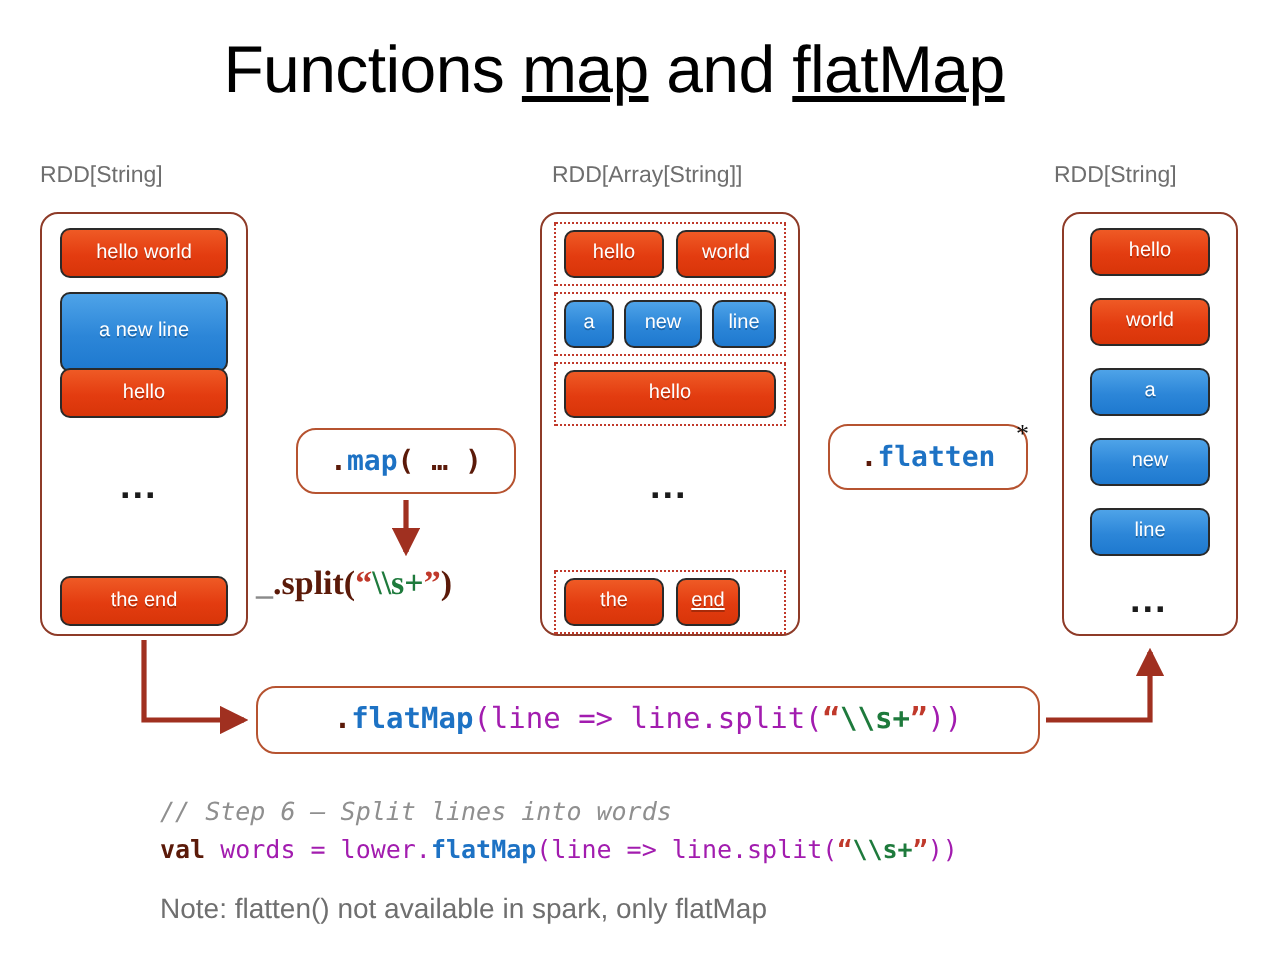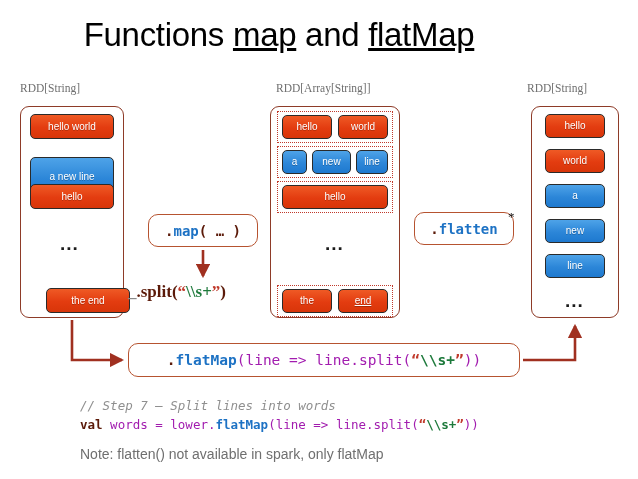--- a/index.html
+++ b/index.html
@@ -20,27 +20,28 @@
     position: absolute;
     top: 16px;
     left: 0;
     width: 558px;
     text-align: center;
     font-size: 33px;
     font-weight: 400;
     color: #000000;
     letter-spacing: -0.3px;
     white-space: nowrap;
+    padding-left: 28px;
   }
   #slide-title .u { text-decoration: underline; }
 
   
   .rdd-label {
     position: absolute;
-    font-family: Liberation Serif, serif;
+    font-family: Liberation Sans, sans-serif;
     font-size: 11.5px;
     color: #6e6e6e;
     white-space: nowrap;
   }
   #rdd-label-left   { left: 20px;  top: 82px; }
   #rdd-label-mid    { left: 258px; top: 82px; padding-left: 18px; }
   #rdd-label-right  { left: 527px; top: 82px; }
 
   
   .rdd-frame {
@@ -175,44 +176,44 @@
 
 <div id="slide-title"><span>Functions </span><span class="u">map</span><span> and </span><span class="u">flatMap</span></div>
 
 <div class="rdd-label" id="rdd-label-left">RDD[String]</div>
 <div class="rdd-label" id="rdd-label-mid">RDD[Array[String]]</div>
 <div class="rdd-label" id="rdd-label-right">RDD[String]</div>
 
 <div class="rdd-frame" id="rdd-left"></div>
 
 <div class="chip red" style="left:30px; top:114px; width:84px; height:25px;">hello world</div>
-<div class="chip blue" style="left:30px; top:157px; width:84px; height:40px;">a new line</div>
+<div class="chip blue" style="left:30px; top:146px; width:84px; height:40px;">a new line</div>
 <div class="chip red" style="left:30px; top:184px; width:84px; height:25px;">hello</div>
 <div class="dots" style="left:60px; top:234px;">...</div>
-<div class="chip red" style="left:30px; top:288px; width:84px; height:25px;margin-left:16px;">the end</div>
+<div class="chip red" style="left:30px; top:288px; width:84px; height:25px;">the end</div>
 
 <div class="rdd-frame" id="rdd-mid"></div>
 
 <div class="array-group" style="left:277px; top:111px; width:116px; height:32px;"></div>
 <div class="chip red" style="left:282px; top:115px; width:50px; height:24px;">hello</div>
 <div class="chip red" style="left:338px; top:115px; width:50px; height:24px;">world</div>
 
 <div class="array-group" style="left:277px; top:146px; width:116px; height:32px;"></div>
 <div class="chip blue" style="left:282px; top:150px; width:25px; height:24px;">a</div>
 <div class="chip blue" style="left:312px; top:150px; width:39px; height:24px;">new</div>
 <div class="chip blue" style="left:356px; top:150px; width:32px; height:24px;">line</div>
 
 <div class="array-group" style="left:277px; top:181px; width:116px; height:32px;"></div>
 <div class="chip red" style="left:282px; top:185px; width:106px; height:24px;">hello</div>
 
 <div class="dots" style="left:325px; top:234px;">...</div>
 
 <div class="array-group" style="left:277px; top:285px; width:116px; height:32px;"></div>
 <div class="chip red" style="left:282px; top:289px; width:50px; height:24px;text-align:center;">the</div>
-<div class="chip red" style="left:338px; top:289px; width:50px; height:24px;text-decoration:underline;">end</div>
+<div class="chip red" style="left:338px; top:289px; width:32px; height:24px;text-decoration:underline;">end</div>
 
 <div class="rdd-frame" id="rdd-right"></div>
 
 <div class="chip red" style="left:545px; top:114px; width:60px; height:24px;">hello</div>
 <div class="chip red" style="left:545px; top:149px; width:60px; height:24px;">world</div>
 <div class="chip blue" style="left:545px; top:184px; width:60px; height:24px;">a</div>
 <div class="chip blue" style="left:545px; top:219px; width:60px; height:24px;">new</div>
 <div class="chip blue" style="left:545px; top:254px; width:60px; height:24px;">line</div>
 <div class="dots" style="left:565px; top:291px;">...</div>
 
@@ -248,17 +249,17 @@
   </defs>
 
   <path d="M 203 250 L 203 276" stroke="#a03020" stroke-width="2.6" fill="none" marker-end="url(#ah)"></path>
 
   <path d="M 72 320 L 72 360 L 122 360" stroke="#a03020" stroke-width="2.6" fill="none" marker-end="url(#ah)"></path>
 
   <path d="M 523 360 L 575 360 L 575 326" stroke="#a03020" stroke-width="2.6" fill="none" marker-end="url(#ah)"></path>
 </svg>
 
 <div id="code-block">
-  <div id="code-comment">// Step 7 – Split lines into words</div>
+  <div id="code-comment">// Step 6 – Split lines into words</div>
   <div><span class="tok-dark">val</span><span class="tok-plain"> words  = lower.</span><span class="tok-blue">flatMap</span><span class="tok-plain">(line =&gt; line.split(</span><span class="tok-quote">“</span><span class="tok-green">\\s+</span><span class="tok-quote">”</span><span class="tok-plain">))</span></div>
 </div>
 
 <div id="note-text">Note: flatten() not available in spark, only flatMap</div>
 
 </body></html>

